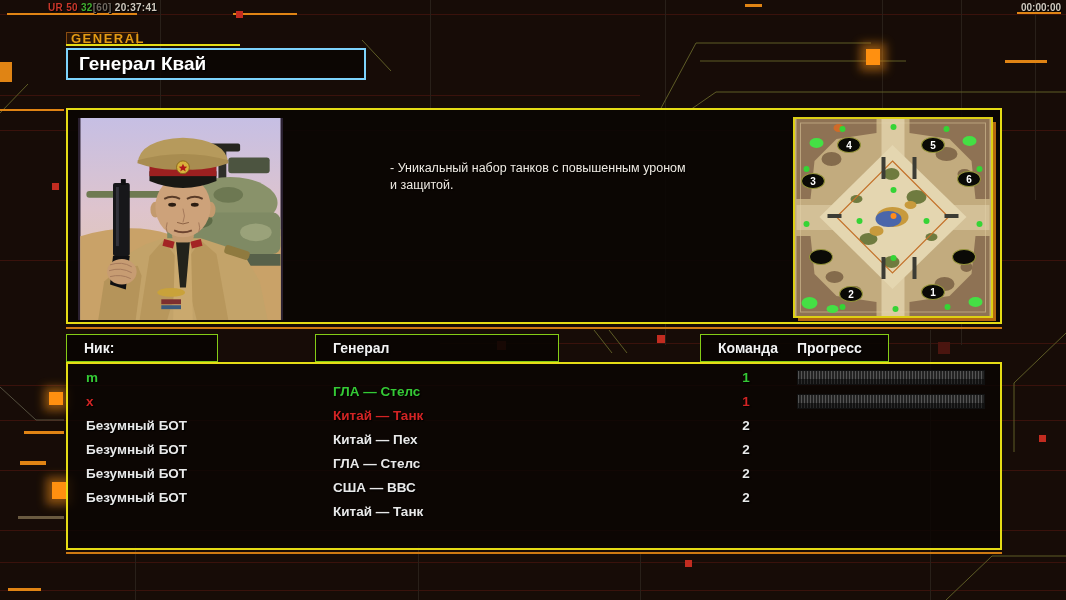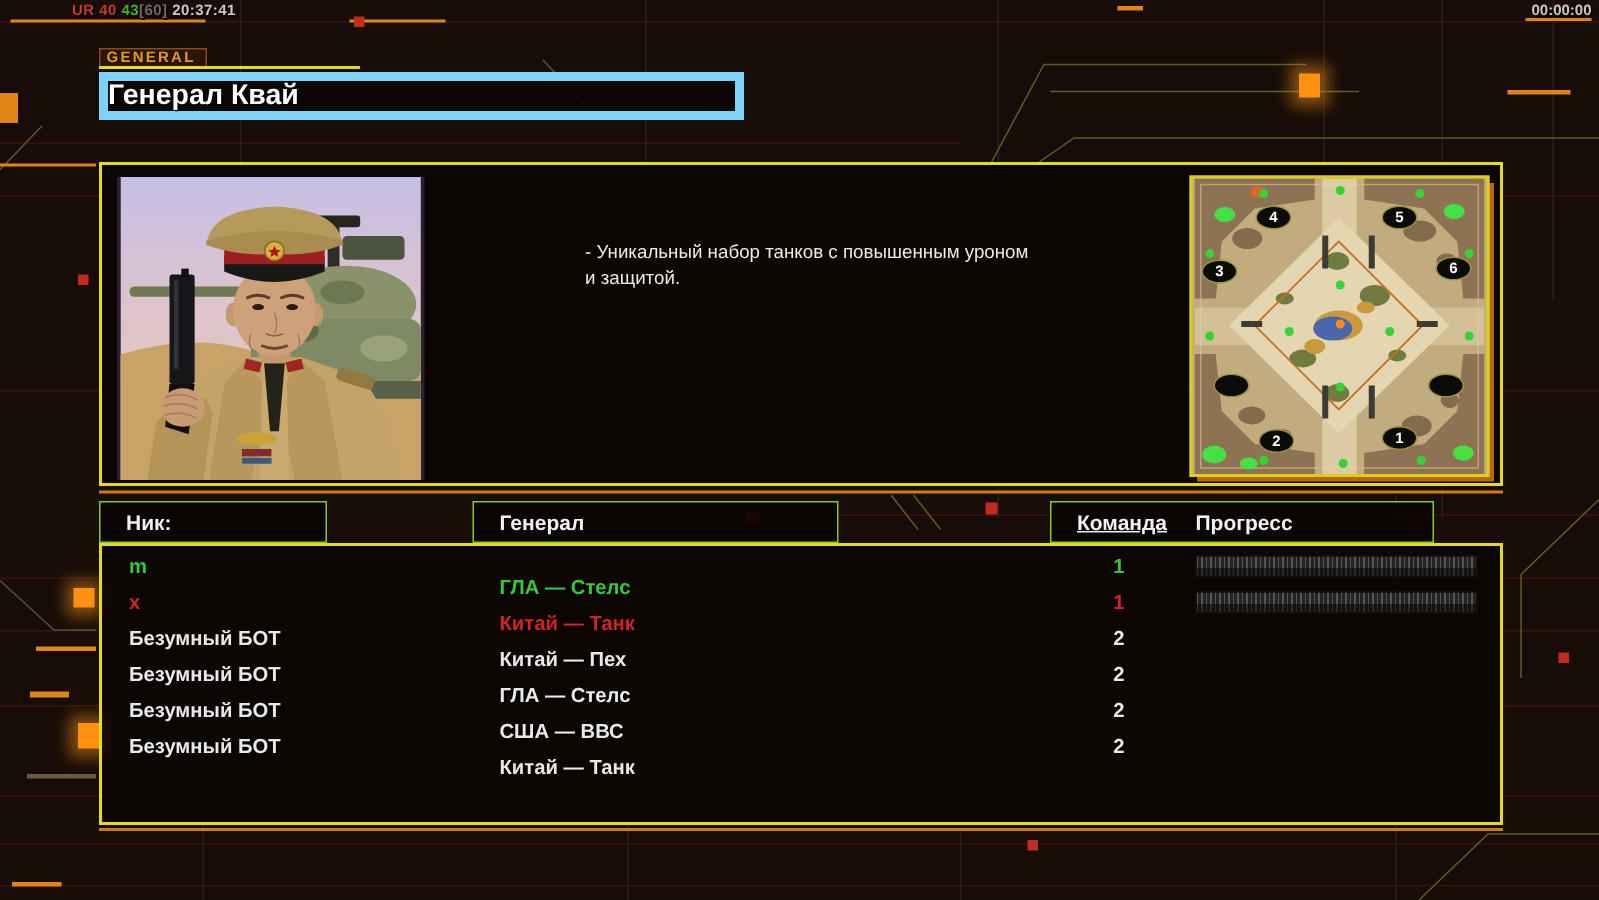--- a/index.html
+++ b/index.html
@@ -10,26 +10,26 @@
   
   .fps{position:absolute;left:5px;top:2px;font-size:10px;font-weight:bold;color:#cfc8bd;
        text-shadow:1px 1px 0 #000;letter-spacing:.3px;}
   .fps .ur{color:#c9372a;margin-left:43px;} .fps .f1{color:#c9372a;} .fps .f2{color:#3fae2f;}
   .fps .cap{color:#6e675f;} .fps .clk{color:#cfc8bd;}
   .timer{position:absolute;right:5px;top:2px;font-size:10px;font-weight:bold;color:#cfc8bd;
          text-shadow:1px 1px 0 #000;}
 
   
   .tab{position:absolute;left:66px;top:32px;width:72px;height:12px;background:#2a1505;
-       border:1px solid #8a4c10;border-bottom:none;color:#e49c14;font-size:10px;font-weight:bold;
+       border:1px solid #8a4c10;border-bottom:none;color:#e49c14;font-size:13px;font-weight:bold;
        letter-spacing:1.5px;line-height:12px;padding-left:4px;box-sizing:border-box;}
   .tab-line{position:absolute;left:66px;top:44px;width:174px;height:2px;background:#e5dc15;}
-  .title-box{position:absolute;left:66px;top:48px;width:430px;height:32px;border:6px solid #7dd3fc;
+  .title-box{position:absolute;left:66px;top:48px;width:300px;height:32px;border:2px solid #7dd3fc;
        background:rgba(12,6,3,.93);box-sizing:border-box;display:flex;align-items:center;
-       color:#fff;font-size:19px;font-weight:bold;text-shadow:1px 1px 1px #000;}
+       padding-left:11px;color:#fff;font-size:19px;font-weight:bold;text-shadow:1px 1px 1px #000;}
 
   
   .main-panel{position:absolute;left:66px;top:108px;width:936px;height:216px;border:2px solid #e5dc15;
        background:rgba(10,5,3,.9);box-sizing:border-box;}
   .main-panel::after{content:"";position:absolute;left:-2px;right:-2px;bottom:-7px;height:2px;background:#cf7a12;}
   .portrait{position:absolute;left:10px;top:8px;width:205px;height:202px;overflow:hidden;background:#2a2030;}
   .briefing{position:absolute;left:322px;top:50px;width:340px;color:#efeae2;font-size:12.5px;
        line-height:17px;text-shadow:1px 1px 1px #000;}
   .briefing p{margin:0 0 10px 0;white-space:pre-line;}
   .minimap{position:absolute;left:725px;top:7px;width:200px;height:201px;border:2px solid #ddd014;
@@ -37,21 +37,21 @@
   .pos{position:absolute;width:24px;height:16px;background:#0a0a06;border:1px solid #97963c;
        border-radius:50%;color:#fff;font-size:10px;font-weight:bold;display:flex;align-items:center;
        justify-content:center;box-sizing:border-box;}
 
   
   .hdr{position:absolute;top:334px;height:28px;border:1px solid #84cc16;background:rgba(10,5,2,.93);
        box-sizing:border-box;color:#f2f2f2;font-size:14px;font-weight:bold;display:flex;
        align-items:center;text-shadow:1px 1px 1px #000;}
   .hdr-nick{left:66px;width:152px;padding-left:17px;}
   .hdr-general{left:315px;width:244px;padding-left:17px;}
-  .hdr-team{left:700px;width:256px;padding-left:17px;position:absolute;text-decoration:underline;}
+  .hdr-team{left:700px;width:189px;padding-left:17px;position:absolute;}
   .hdr-team .prog-label{position:absolute;left:96px;}
 
   
   .table-panel{position:absolute;left:66px;top:362px;width:936px;height:188px;border:2px solid #e5dc15;
        background:rgba(10,5,2,.82);box-sizing:border-box;}
   .table-panel::after{content:"";position:absolute;left:-2px;right:-2px;bottom:-6px;height:2px;background:#cf7a12;}
   .prow{position:absolute;left:0;width:100%;height:24px;font-size:13.5px;font-weight:bold;
        color:#e9e9e9;text-shadow:1px 1px 1px #000;}
   .prow .c-nick{position:absolute;left:18px;top:4px;}
   .prow .c-gen{position:absolute;left:265px;top:18px;}
@@ -139,22 +139,22 @@
       <rect x="497" y="341" width="9" height="9"></rect>
         <rect x="657" y="335" width="8" height="8"></rect>
       <rect x="1039" y="435" width="7" height="7"></rect>
         <rect x="685" y="560" width="7" height="7"></rect>
     </g>
     <rect x="938" y="342" width="12" height="12" fill="#4a150f"></rect>
   </svg>
 
   <div class="fps">
     <span class="ur">UR</span>
-    <span class="f1">40</span>
-    <span class="f2">43</span><span class="cap">[60]</span>
+    <span class="f1">50</span>
+    <span class="f2">32</span><span class="cap">[60]</span>
     <span class="clk">20:37:41</span>
   </div>
   <div class="timer">00:00:00</div>
 
   <div class="tab">GENERAL</div>
   <div class="tab-line"></div>
   <div class="title-box">
     <span>Генерал Квай</span>
   </div>
 

